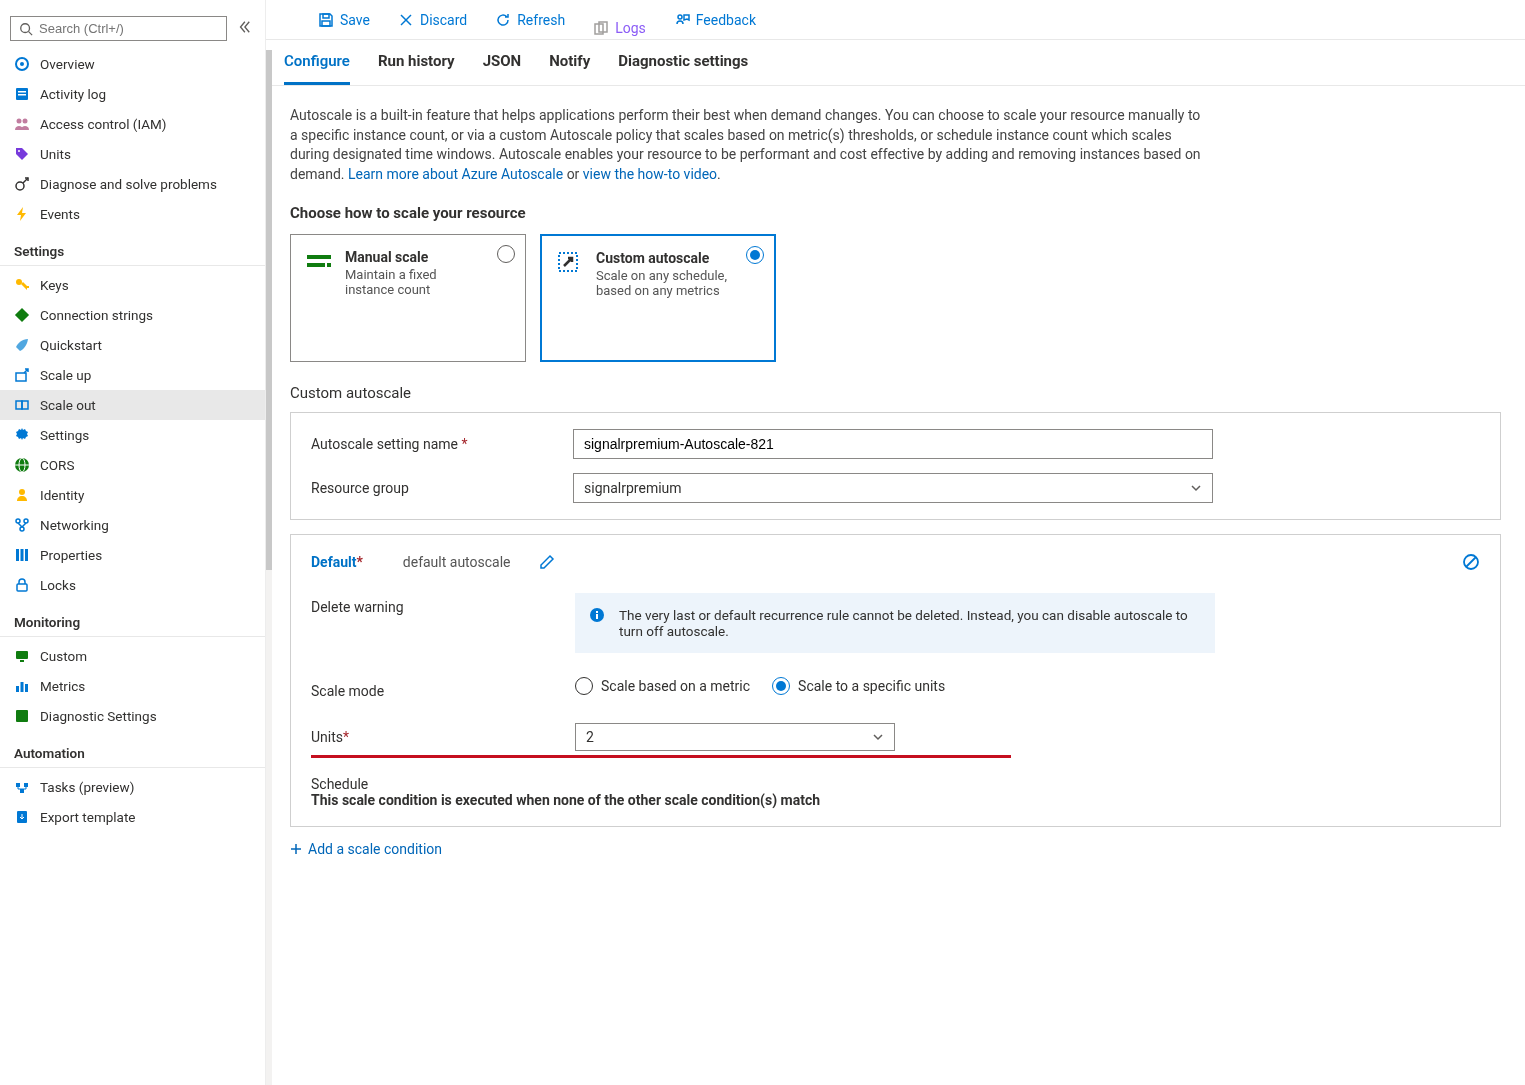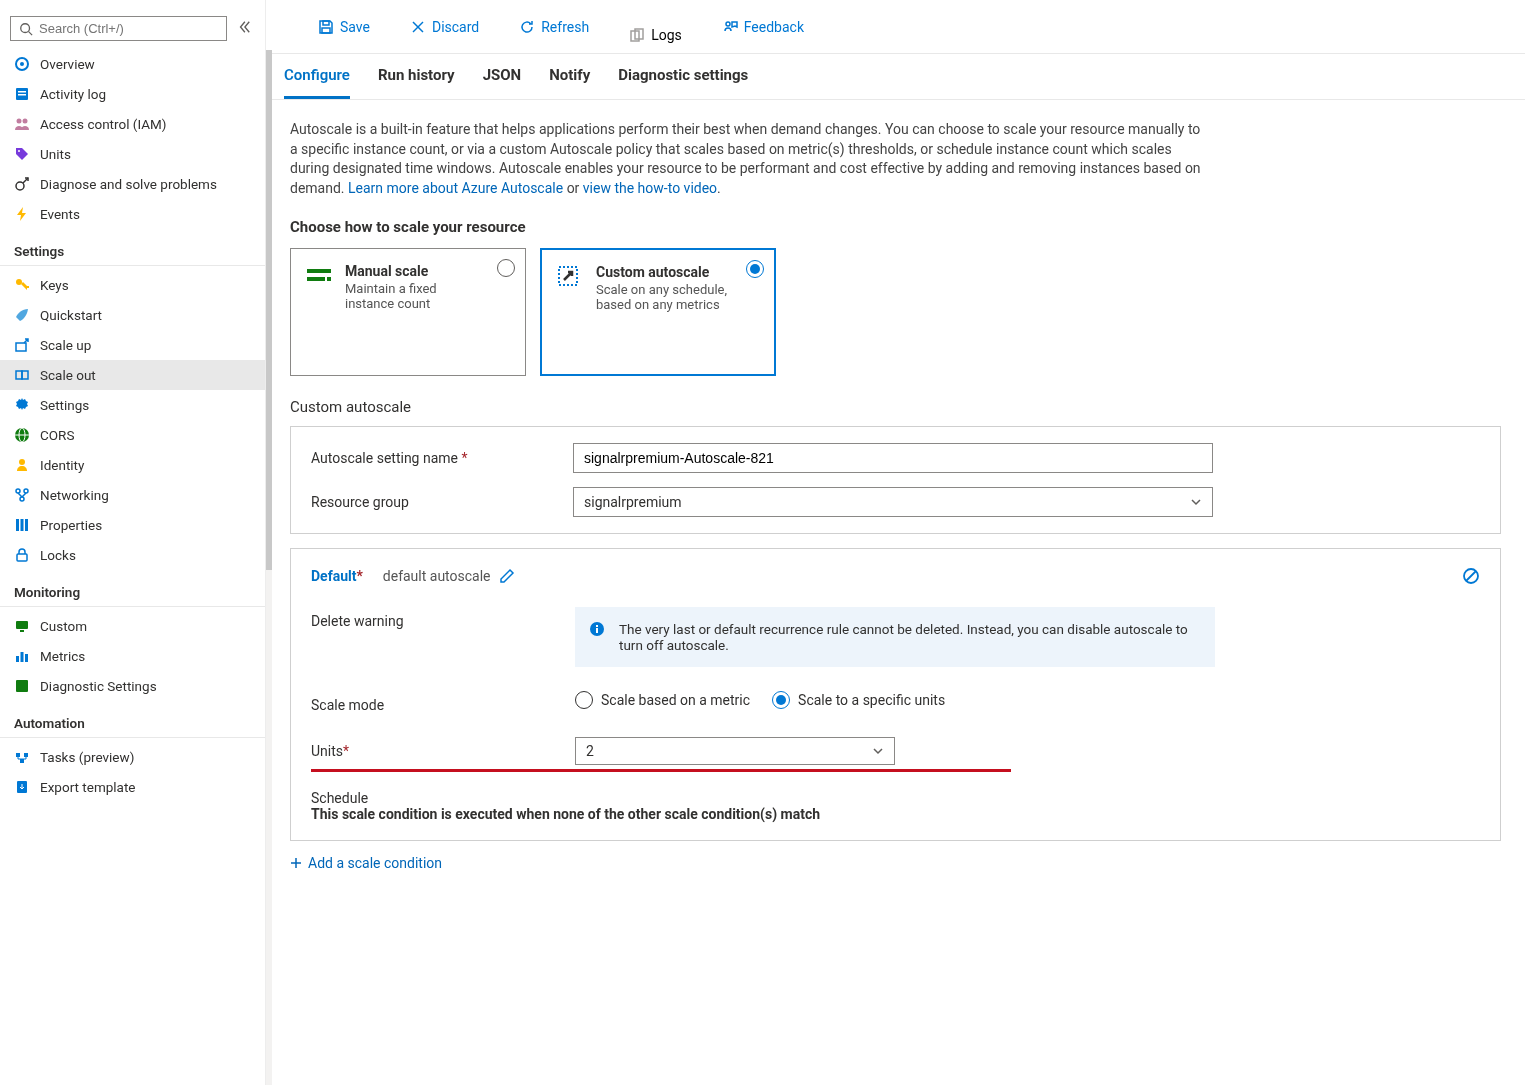--- a/index.html
+++ b/index.html
@@ -79,35 +79,35 @@
   }
   .scroll-thumb {
     position:absolute;
     left:0; right:0;
     top:0;
     height:520px;
     background:#c8c8c8;
   }
   .toolbar {
     display:flex;
-    gap:20px;
+    gap:8px;
     padding:4px 16px;
     border-bottom:1px solid #e8e8e8;
-    height:54px;
+    height:40px;
   }
   .toolbar-btn {
     display:flex;
     align-items:center;
     gap:6px;
     padding:6px 10px;
     color:#0078d4;
     font-size:14px;
     cursor:pointer;
   }
-  .toolbar-btn.disabled { color:#000000; cursor:default;margin-top:16px; }
+  .toolbar-btn.disabled { color:#8b5cf6; cursor:default;margin-top:16px; }
   .tabs {
     display:flex;
     gap:28px;
     padding:0 18px;
     border-bottom:1px solid #e8e8e8;
     font-size:15px;
   }
   .tab {
     padding:12px 0;
     color:#323130;
@@ -204,21 +204,21 @@
     align-items:center;
   }
   .req { color:#a4262c; }
   .panel-default {
     border:1px solid #cfcfcf;
     padding:18px 20px 18px 20px;
   }
   .panel-head {
     display:flex;
     align-items:center;
-    gap:8px;
+    gap:28px;
     margin-bottom:22px;
   }
   .panel-head .title {
     color:#0072c6;
     font-weight:700;
   }
   .panel-head .subtitle {
     color:#555;
     margin-left:12px;
   }
@@ -372,20 +372,26 @@
       <span>Events</span>
     </div>
 
   <div class="nav-section">Settings</div>
   <div class="nav-item">
       <svg width="16" height="16" viewBox="0 0 16 16" fill="#ffb900">
         <circle cx="5" cy="5" r="3"></circle>
         <path d="M7 7l6 6v-2h2v-2h-2l-4-4"></path>
       </svg>
       <span>Keys</span>
+    </div>
+  <div class="nav-item">
+      <svg width="16" height="16" viewBox="0 0 16 16" fill="#107c10">
+        <rect x="3" y="3" width="10" height="10" transform="rotate(45 8 8)"></rect>
+      </svg>
+      <span>Connection strings</span>
     </div>
   <div class="nav-item">
       <svg width="16" height="16" viewBox="0 0 16 16" fill="#50a7e0">
         <path d="M2 10c2-4 6-8 12-8-1 6-4 10-8 12l-2-2z"></path>
       </svg>
       <span>Quickstart</span>
     </div>
   <div class="nav-item">
       <svg width="16" height="16" viewBox="0 0 16 16" fill="none" stroke="#0078d4" stroke-width="1.5">
         <rect x="2" y="6" width="10" height="8"></rect>

